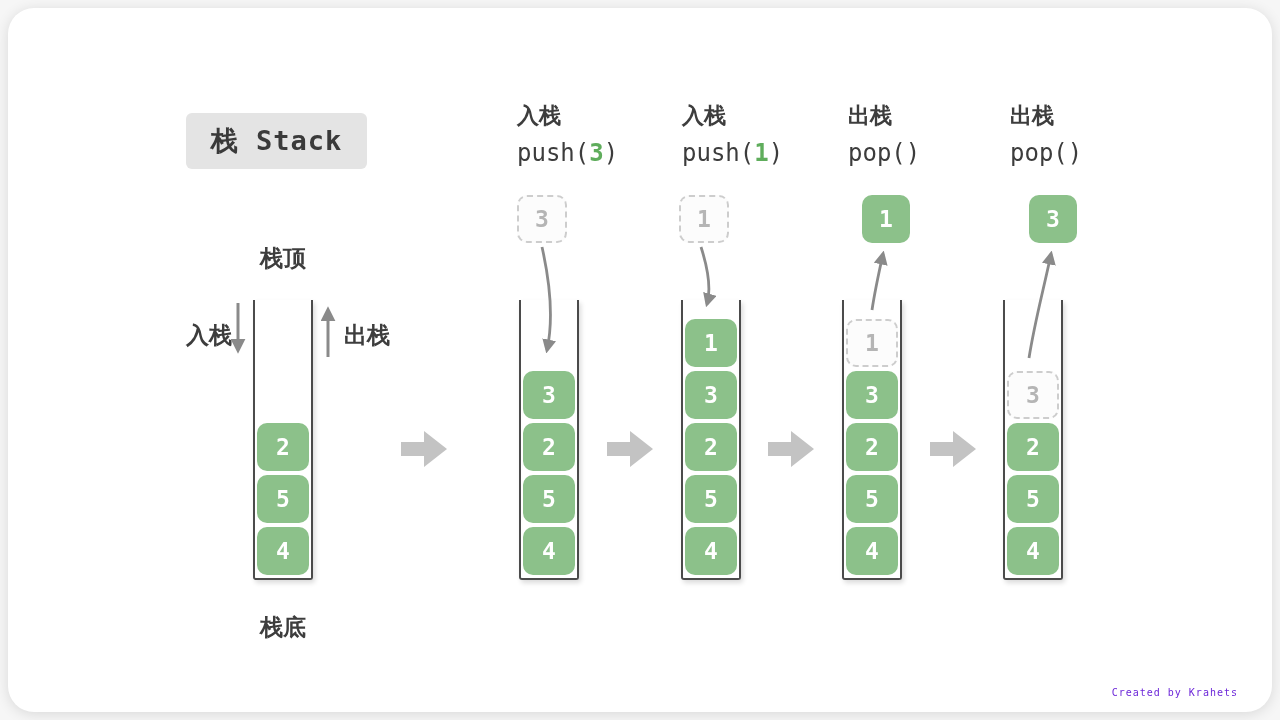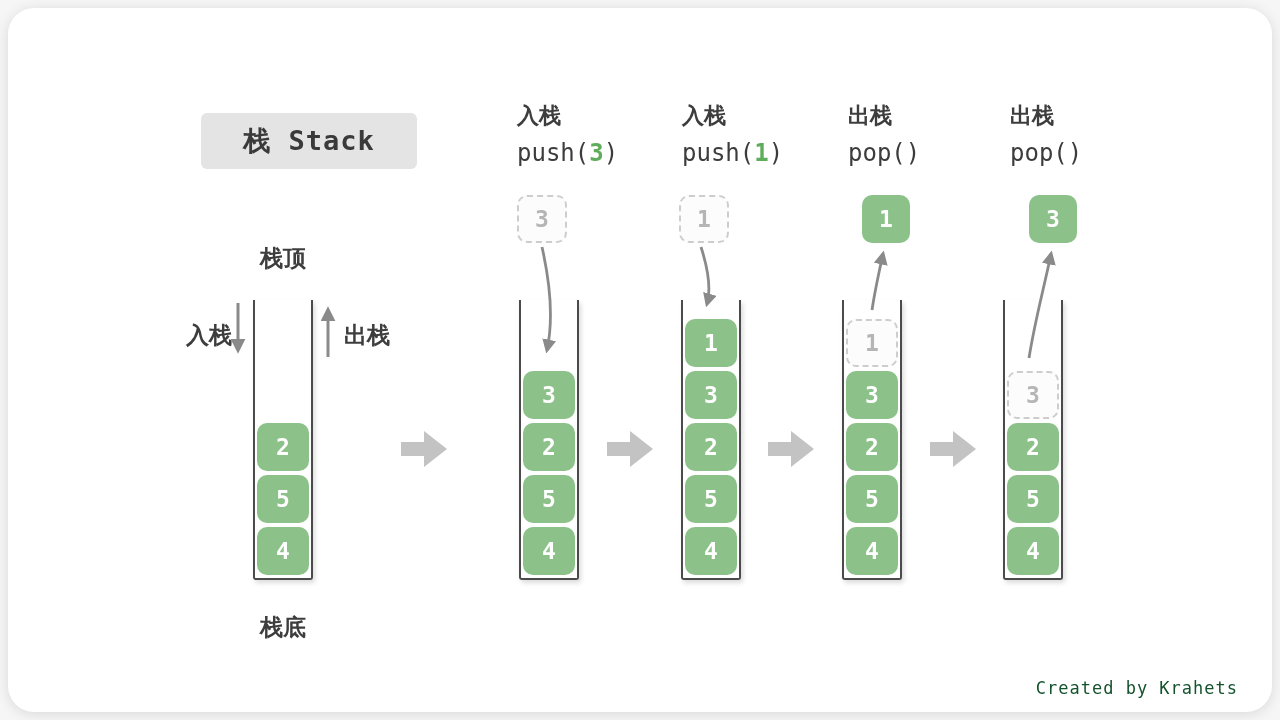--- a/index.html
+++ b/index.html
@@ -7,22 +7,22 @@
     --arrow:#8a8a8a; --block-arrow:#c3c3c3; --dash-border:#cdcdcd;
     --dash-text:#b5b5b5; --title-bg:#e4e4e4; --wall:#4b4b4b;
   }
   *{margin:0;padding:0;box-sizing:border-box;}
   html,body{width:1280px;height:720px;overflow:hidden;}
   body{background:#f6f6f6;font-family:"Liberation Sans","DejaVu Sans",sans-serif;}
   #card{position:absolute;inset:8px;background:#ffffff;border-radius:26px;
         box-shadow:0 2px 14px rgba(0,0,0,0.12);}
   #stage{position:absolute;left:0;top:0;width:1280px;height:720px;}
 
-  .title-box{position:absolute;left:186px;top:113px;width:216px;height:56px;
-    background:var(--title-bg);border-radius:6px;display:flex;align-items:center;justify-content:center;margin-left:15px;}
+  .title-box{position:absolute;left:186px;top:113px;width:181px;height:56px;
+    background:var(--title-bg);border-radius:6px;display:flex;align-items:center;justify-content:center;}
   .title-box span{font-family:"DejaVu Sans Mono","Liberation Sans",sans-serif;
     font-size:27px;font-weight:600;color:#3a3a3a;letter-spacing:1px;}
 
   .zh-label{position:absolute;font-size:23px;font-weight:700;color:var(--dark);white-space:nowrap;}
   #lbl-top{left:252px;top:243px;width:62px;text-align:center;}
   #lbl-bottom{left:252px;top:612px;width:62px;text-align:center;}
   #lbl-push{left:182px;top:320px;width:50px;text-align:right;}
   #lbl-pop{left:344px;top:320px;width:50px;text-align:left;}
 
   .stack-container{position:absolute;width:60px;height:280px;background:#ffffff;
@@ -40,21 +40,21 @@
   .col-header{position:absolute;top:102px;}
   .col-header .op{font-size:22px;font-weight:600;color:var(--dark);line-height:28px;}
   .col-header .code{margin-top:9px;font-family:"DejaVu Sans Mono","Liberation Mono",monospace;
     font-size:24px;color:#3c3c3c;line-height:28px;white-space:nowrap;}
   .col-header .code .arg{color:var(--green-text);font-weight:700;}
 
   #overlay{position:absolute;left:0;top:0;width:1280px;height:720px;pointer-events:none;}
 
   #watermark{position:absolute;right:42px;bottom:22px;
     font-family:"DejaVu Sans Mono","Liberation Mono",monospace;
-    font-size:17px;color:#14532d;letter-spacing:1px;}
+    font-size:10px;color:#6d28d9;letter-spacing:1px;}
 </style>
 </head>
 <body>
 
 <div id="card"></div>
 
 <div id="stage">
 
   <div class="title-box">
     <span>栈 Stack</span>

